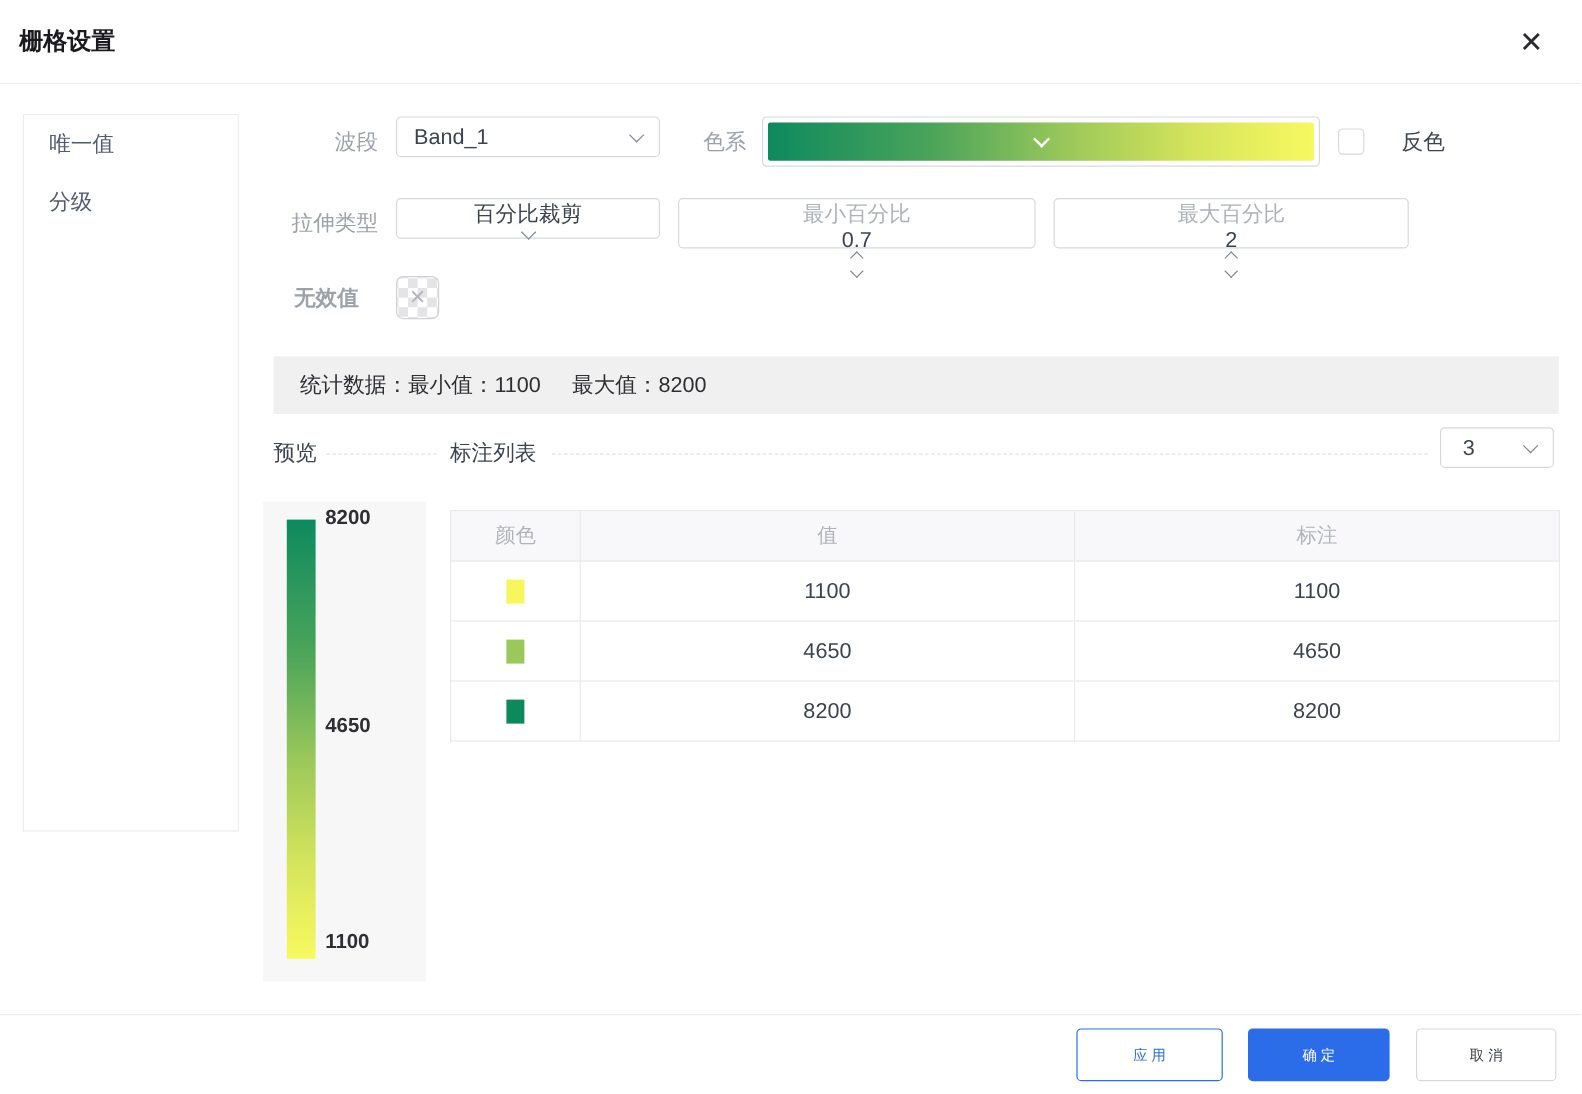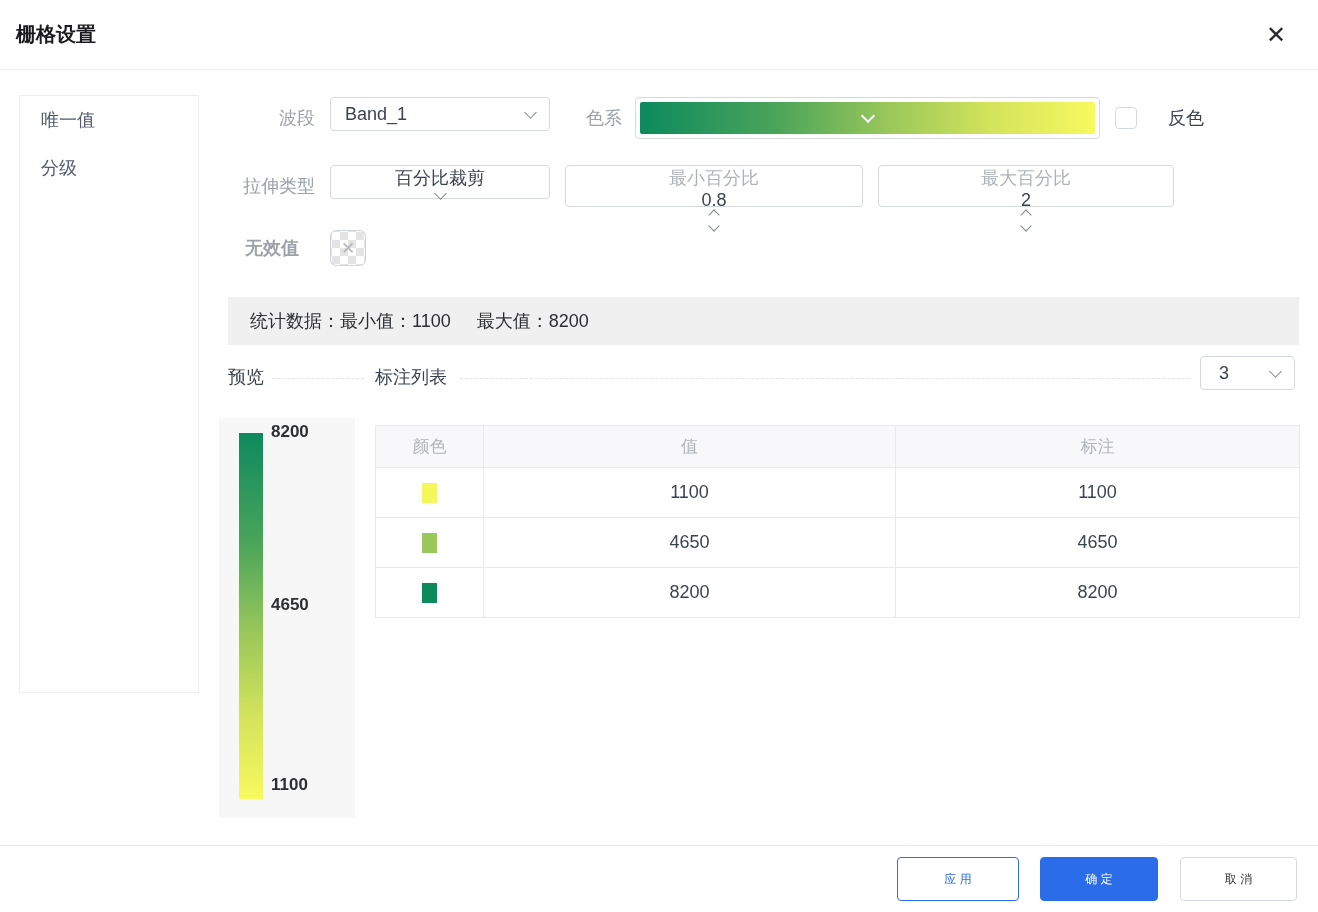--- a/index.html
+++ b/index.html
@@ -126,21 +126,21 @@
   <div class="abs dark" style="left:1148px;top:97px;font-size:18px;line-height:42px;margin-left:20px;">反色</div>
 
   <div class="abs lbl" style="left:228px;top:165px;width:87px;">拉伸类型</div>
   <div class="abs select" style="left:330px;top:165px;width:220px;flex-direction:column;">
     <span class="val">百分比裁剪</span>
     <span class="chev-down"></span>
   </div>
   <div class="abs num-group" style="left:565px;top:165px;width:298px;">
     <span class="glabel">最小百分比</span>
     <span class="gdivider"></span>
-    <span class="gval">0.8</span>
+    <span class="gval">0.7</span>
     <span class="spinner">
       <span class="chev-up"></span>
       <span class="chev-dn-s"></span>
     </span>
   </div>
   <div class="abs num-group" style="left:878px;top:165px;width:296px;">
     <span class="glabel">最大百分比</span>
     <span class="gdivider"></span>
     <span class="gval">2</span>
     <span class="spinner">

